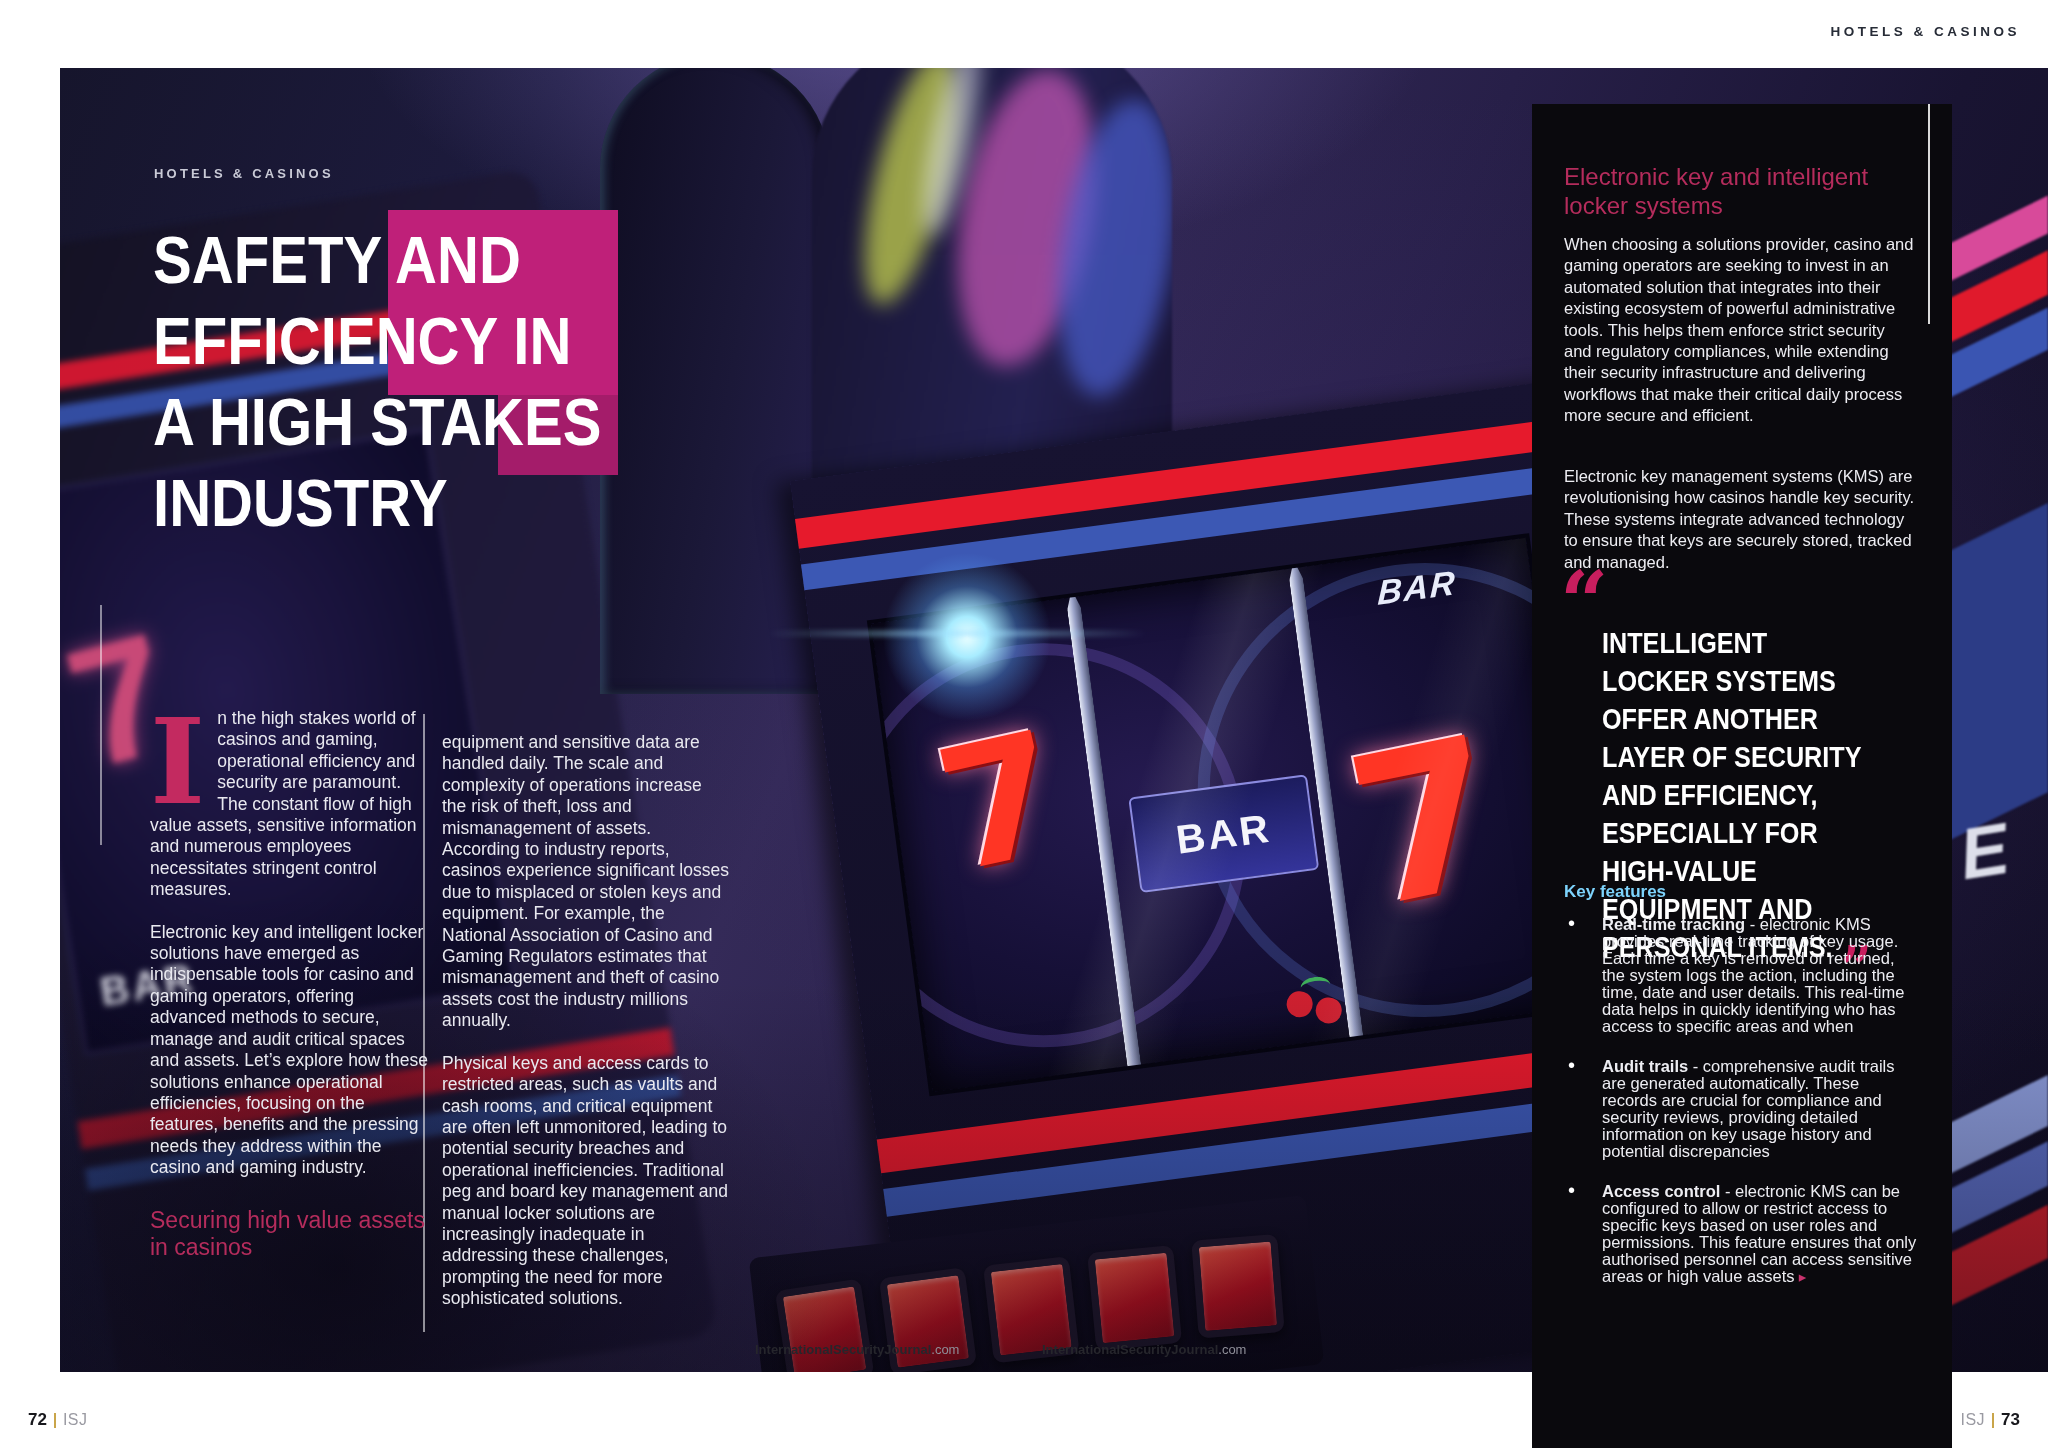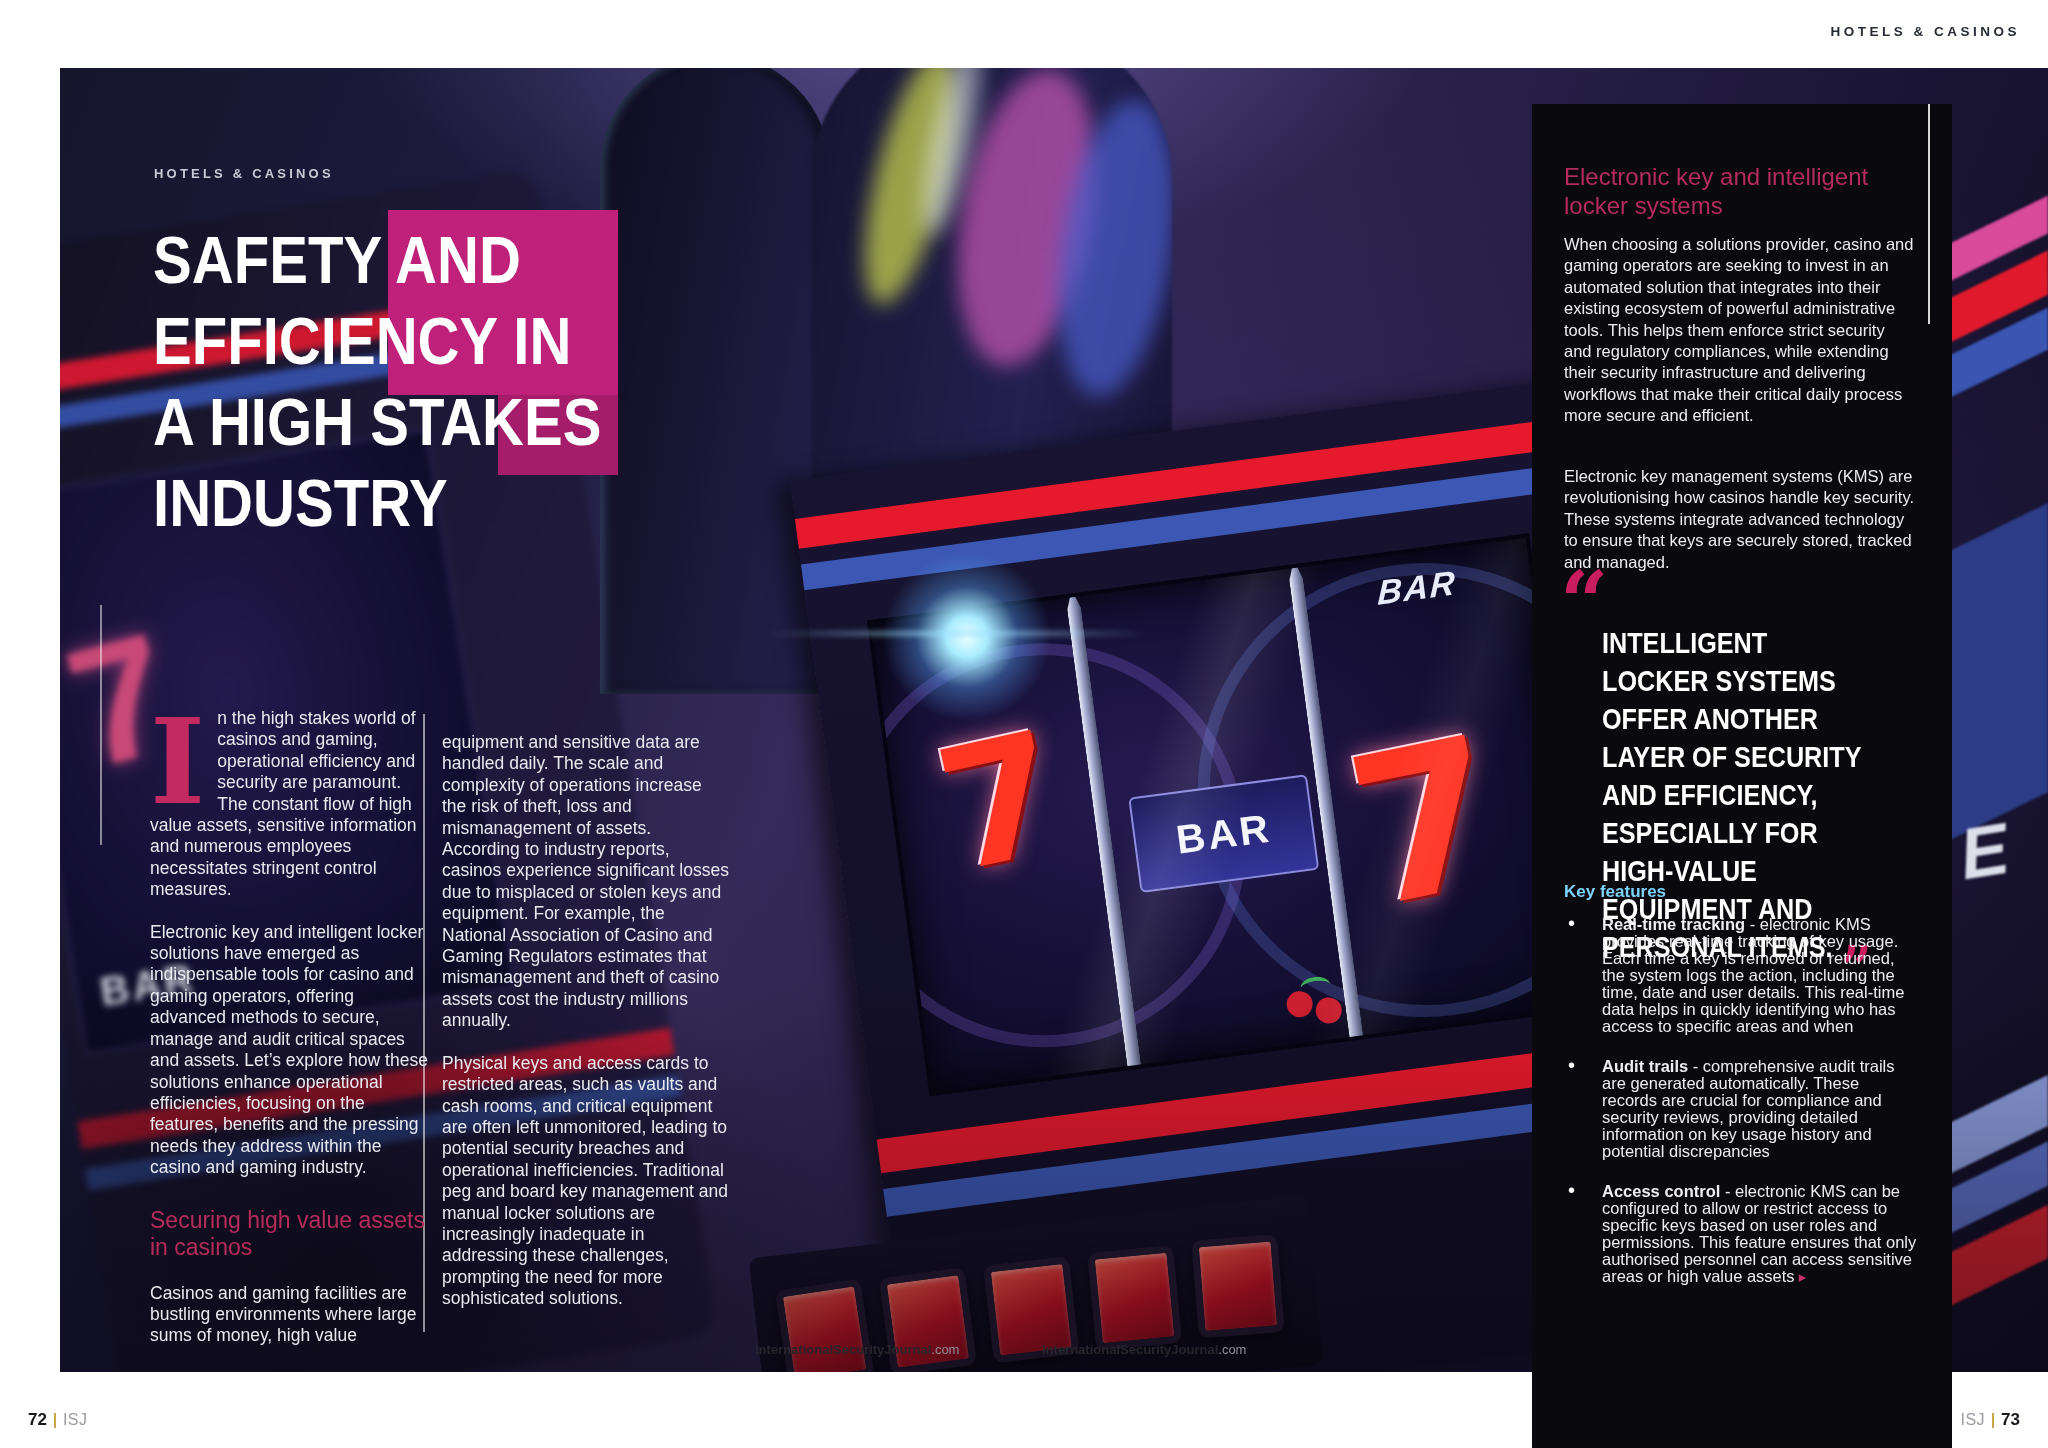--- a/index.html
+++ b/index.html
@@ -249,21 +249,20 @@
   </h1>
 
   <div class="abs sub-rule"></div>
 
   <div class="abs col-rule"></div>
 
   <div class="abs col col1">
     <p><span class="dropcap">I</span><span>n the high stakes world of casinos and gaming, operational efficiency and security are paramount. The constant flow of high value assets, sensitive information and numerous employees necessitates stringent control measures.</span></p>
     <p>Electronic key and intelligent locker solutions have emerged as indispensable tools for casino and gaming operators, offering advanced methods to secure, manage and audit critical spaces and assets. Let’s explore how these solutions enhance operational efficiencies, focusing on the features, benefits and the pressing needs they address within the casino and gaming industry.</p>
     <h2 class="col-h">Securing high value assets in casinos</h2>
-    <p>Casinos and gaming facilities are bustling environments where large sums of money, high value</p>
   </div>
 
   <div class="abs col col2">
     <p>equipment and sensitive data are handled daily. The scale and complexity of operations increase the risk of theft, loss and mismanagement of assets. According to industry reports, casinos experience significant losses due to misplaced or stolen keys and equipment. For example, the National Association of Casino and Gaming Regulators estimates that mismanagement and theft of casino assets cost the industry millions annually.</p>
     <p>Physical keys and access cards to restricted areas, such as vaults and cash rooms, and critical equipment are often left unmonitored, leading to potential security breaches and operational inefficiencies. Traditional peg and board key management and manual locker solutions are increasingly inadequate in addressing these challenges, prompting the need for more sophisticated solutions.</p>
   </div>
 </div>
 
 <div class="abs panel">
   <h2 class="p-h" style="margin:0;font-weight:400">Electronic key and intelligent locker systems</h2>

